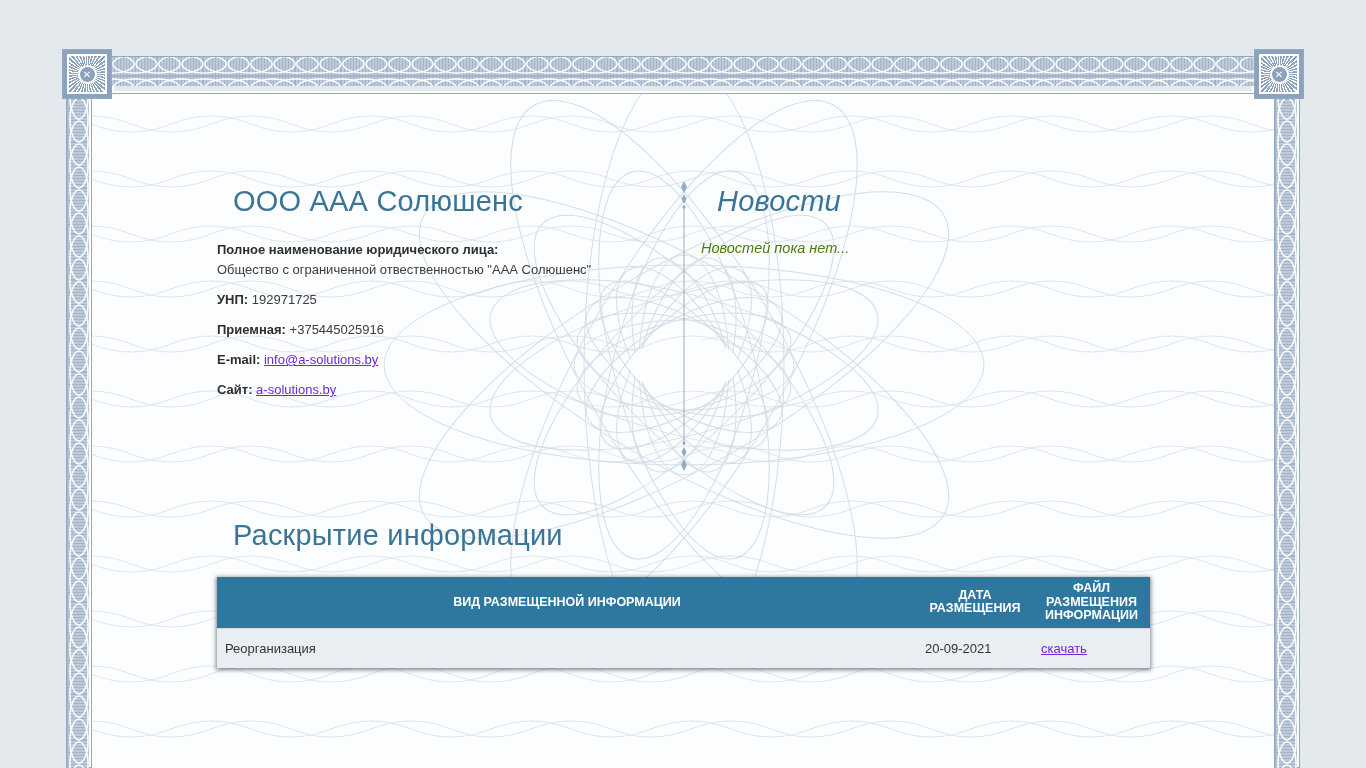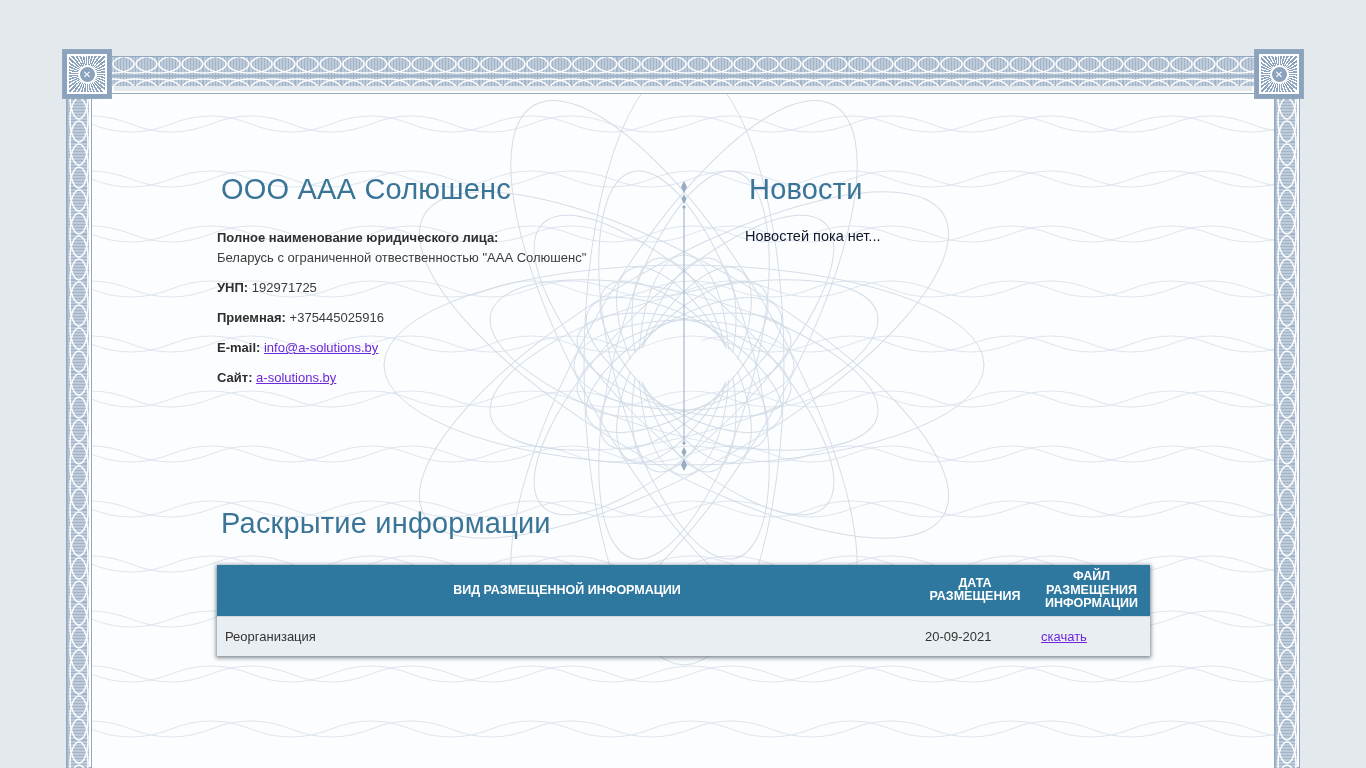--- a/index.html
+++ b/index.html
@@ -30,31 +30,31 @@
   .corner.tl{left:0;top:0;}
   .corner.tr{right:0;top:0;}
   .corner-core{
     width:15px;height:15px;border:2px solid #ffffff;border-radius:50%;
     background:#8ca3bd;color:#ffffff;font-size:10px;line-height:15px;
     text-align:center;font-weight:bold;
   }
   
   .content{position:absolute;left:28px;right:28px;top:44px;bottom:0;}
   h1{
-    margin:4px;font-size:29px;font-weight:400;color:#3a7496;
+    margin:16px;font-size:29px;font-weight:400;color:#3a7496;
     line-height:34px;letter-spacing:.2px;
   }
   .col-company{position:absolute;left:126px;top:74px;width:520px;}
-  .col-news{position:absolute;left:654px;top:74px;width:430px;}
+  .col-news{position:absolute;left:610px;top:74px;width:430px;font-style:italic;}
   .col-company h1,.col-news h1{margin-bottom:22px;}
   .info p{margin:0 0 10px;font-size:13px;line-height:20px;color:#3c3c3c;}
   .info strong{color:#2e2e2e;}
   .lblblock{display:block;}
   a{color:#6d28d9;text-decoration:underline;cursor:pointer;}
-  .news-empty{font-size:14.5px;color:#0f172a;margin:0;}
+  .news-empty{font-size:14.5px;color:#4d7c0f;margin:0;}
   
   .disclosure{position:absolute;left:126px;top:408px;width:933px;}
   .disclosure h1{margin-bottom:25px;}
   table{
     border-collapse:collapse;width:933px;table-layout:fixed;
     background:#e9eef2;box-shadow:0 1px 4px 1px rgba(25,40,55,.55);
   }
   th{
     background:#2e78a0;color:#ffffff;font-size:12.5px;font-weight:bold;
     text-align:center;vertical-align:middle;padding:5px 8px;height:37px;
@@ -189,21 +189,21 @@
   <div class="corner tr">
     <div class="corner-core">✕</div>
   </div>
 
   <div class="content">
 
     <section class="col-company info">
       <h1>ООО ААА Солюшенс</h1>
       <p>
         <strong class="lblblock">Полное наименование юридического лица:</strong>
-        <span>Беларусь с ограниченной отвественностью "ААА Солюшенс"</span>
+        <span>Общество с ограниченной отвественностью "ААА Солюшенс"</span>
       </p>
       <p>
         <strong>УНП:</strong>
         <span>192971725</span>
       </p>
       <p>
         <strong>Приемная:</strong>
         <span>+375445025916</span>
       </p>
       <p>

